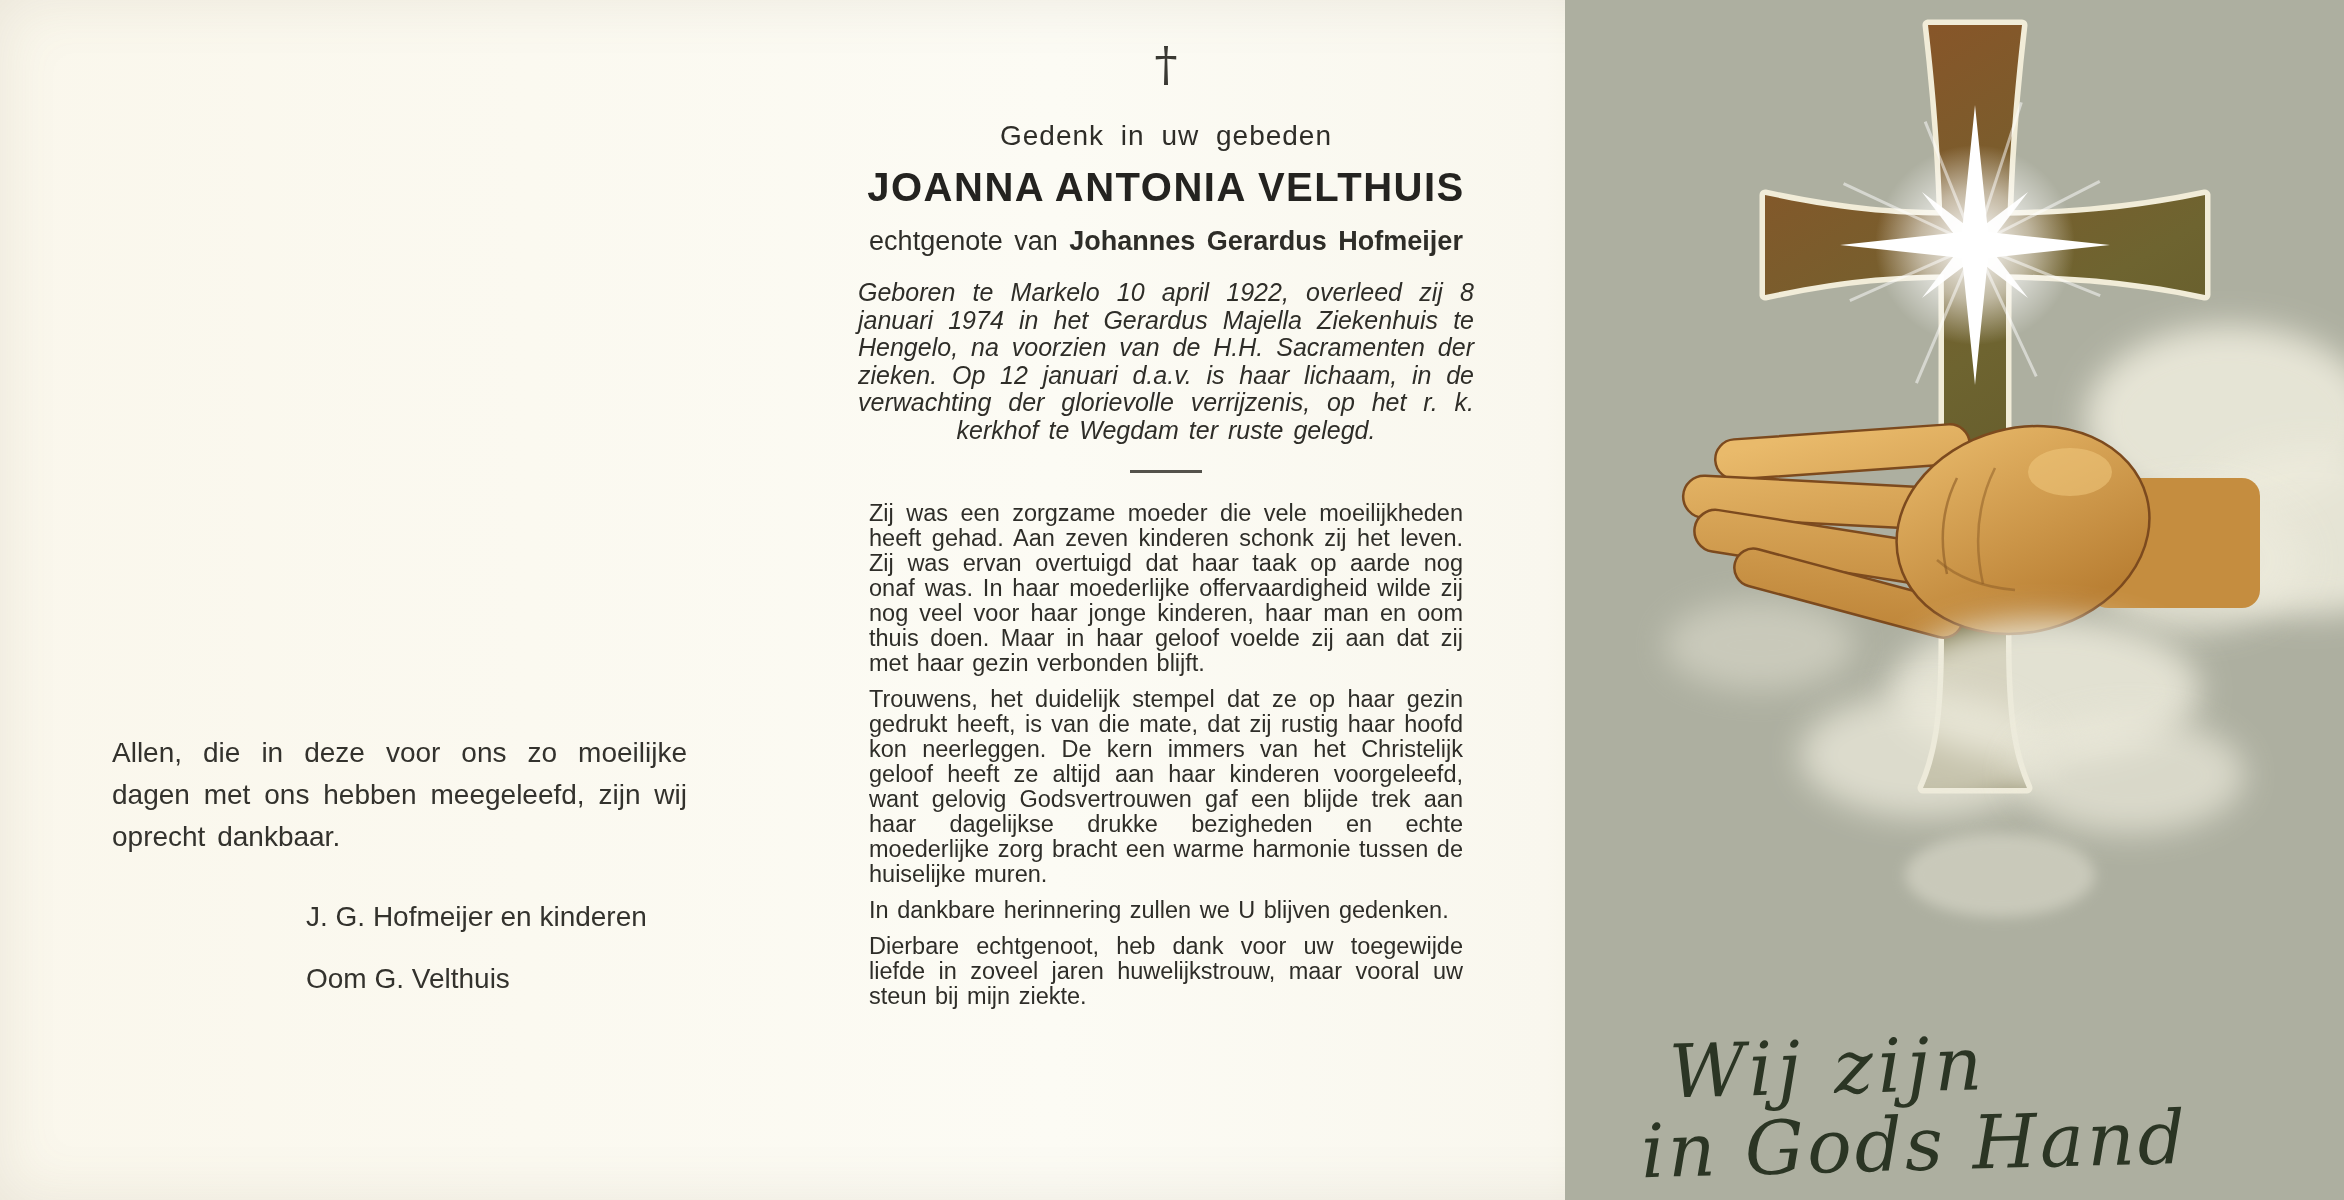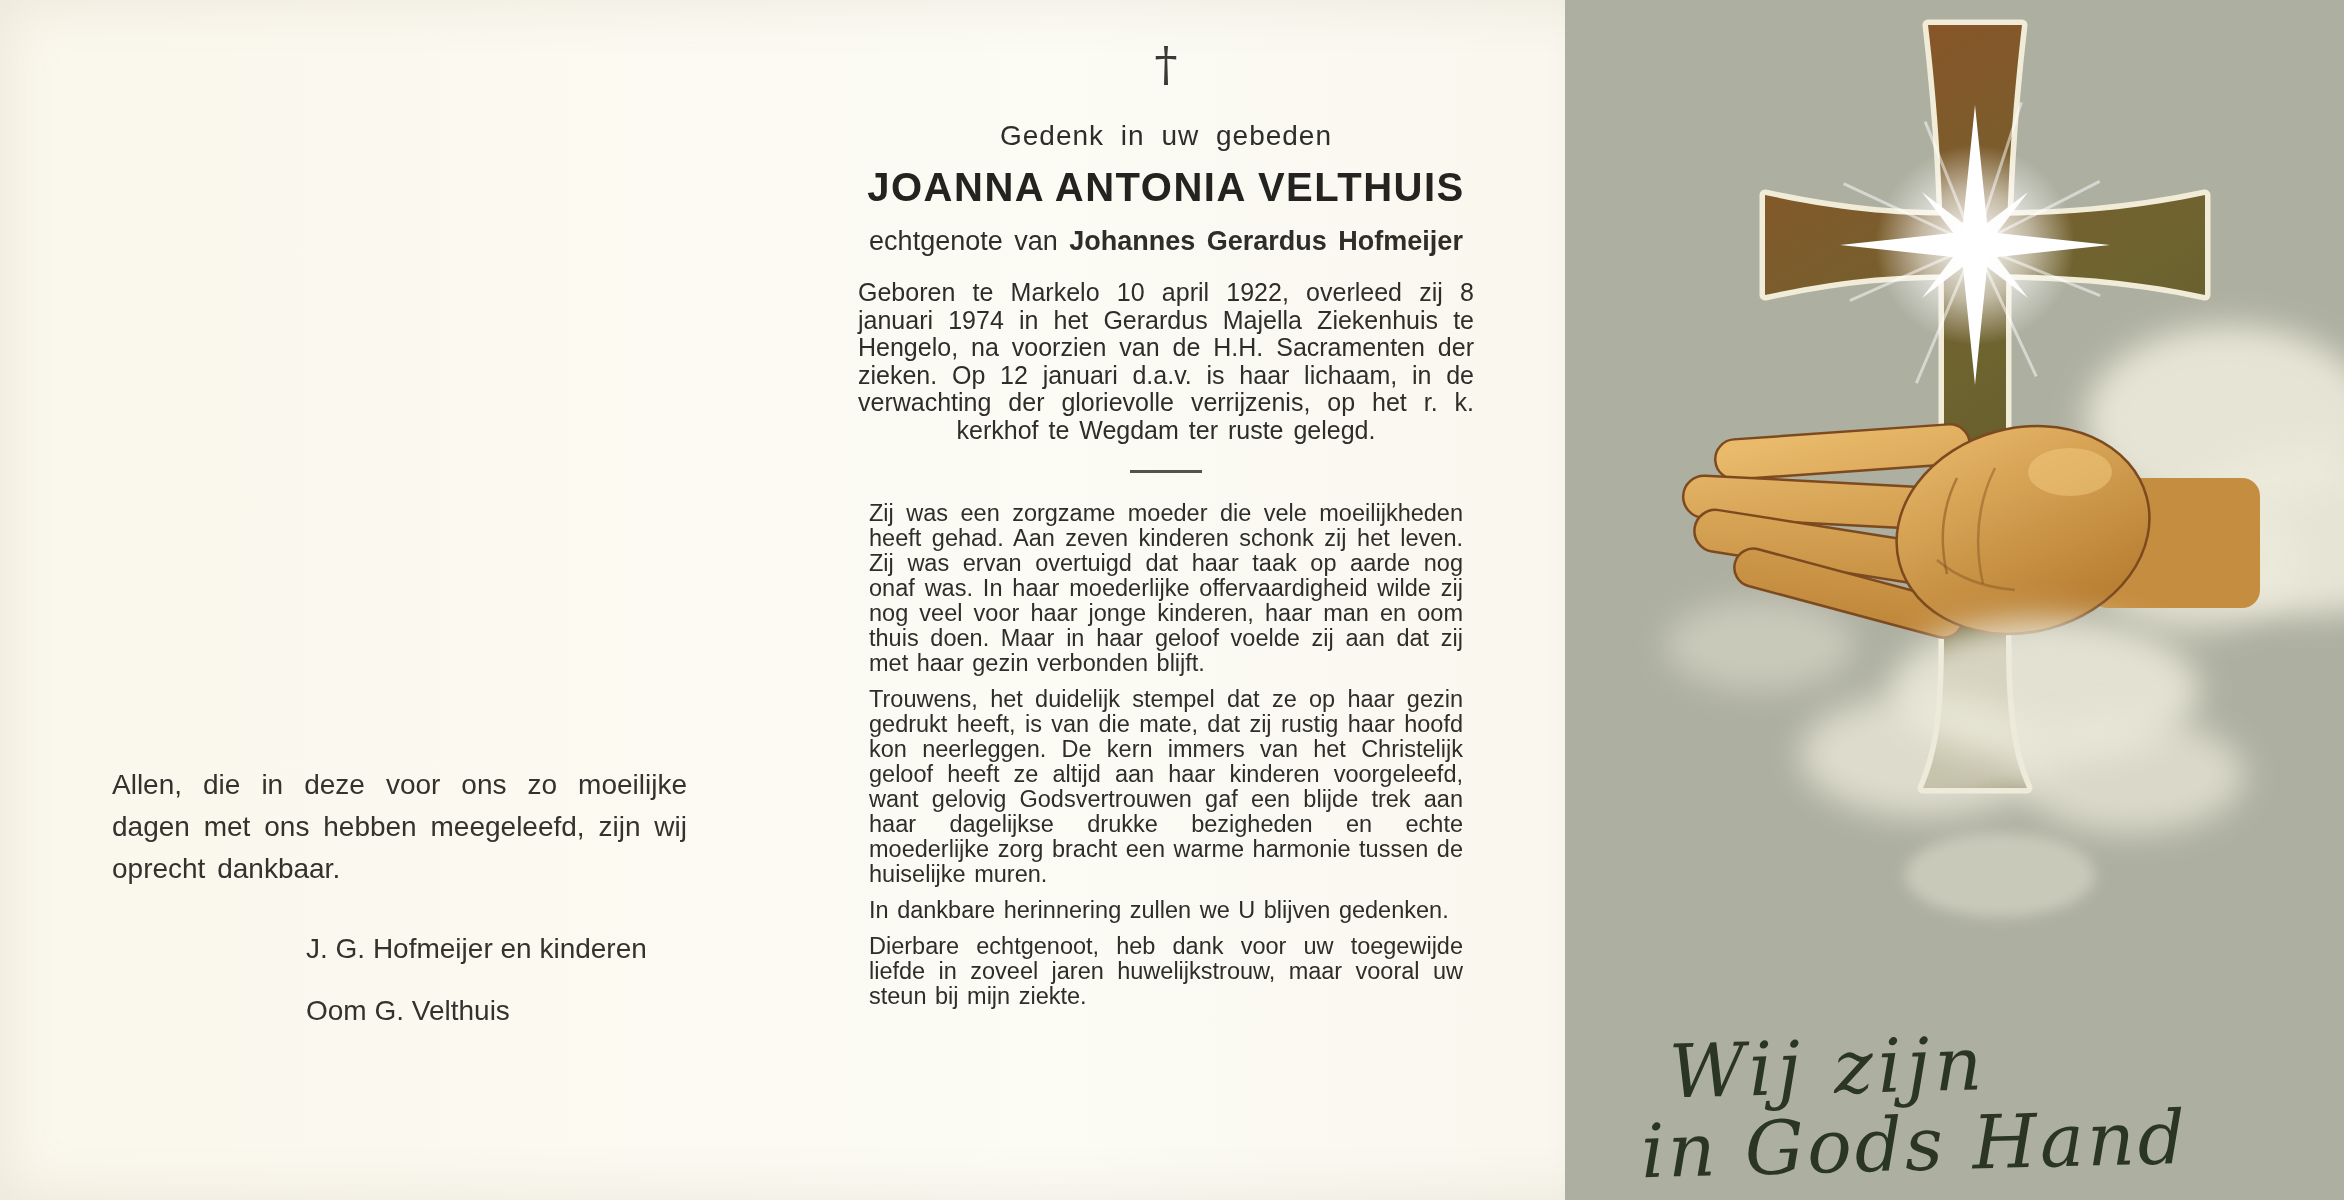--- a/index.html
+++ b/index.html
@@ -10,38 +10,38 @@
     color:#2f2e2a;
   }
   .scan {
     position:relative; width:2344px; height:1200px; overflow:hidden;
     background:linear-gradient(90deg,#faf7ec 0%, #fcfbf4 45%, #f9f7ee 66%, #f7f5ea 67%);
     box-shadow:inset 0 0 60px rgba(120,110,80,.12);
   }
 
   
   .col-left {
-    position:absolute; left:112px; top:764px; width:575px;
+    position:absolute; left:112px; top:732px; width:575px;
     font-size:28px; line-height:42px; color:#33322d;
   }
   .col-left .ack { text-align:justify; word-spacing:4px; }
   .col-left .sigs { margin-top:38px; margin-left:194px; }
   .col-left .sig { line-height:42px;margin-top:20px; }
 
   
   .col-center {
     position:absolute; left:858px; top:38px; width:616px;
     color:#2e2d28;
   }
   .dagger { text-align:center; font-family:"DejaVu Serif", serif; font-size:46px; line-height:52px; color:#3a3933; }
   .intro { margin-top:30px; text-align:center; font-size:28px; letter-spacing:1px; word-spacing:8px; }
   .name  { margin-top:13px; text-align:center; font-size:40px; font-weight:700; letter-spacing:1.5px; color:#242320; }
   .spouse{ margin-top:16px; text-align:center; font-size:27px; word-spacing:4px; }
   .spouse .b { font-weight:700; }
-  .life  { margin-top:22px; font-size:25px; line-height:27.5px; text-align:justify; text-align-last:center; word-spacing:3px; }
+  .life  { margin-top:22px; font-size:25px; line-height:27.5px; text-align:justify; text-align-last:center; word-spacing:3px;font-style:italic; }
   .divider { width:72px; height:3px; background:#54524b; margin:26px auto 0; }
   .bodytext { margin-top:28px; font-size:23.5px; line-height:25px; text-align:justify; word-spacing:2px; }
   .bodytext p { margin:11px; }
 
   
   .right-panel {
     position:absolute; left:1565px; top:0; width:779px; height:1200px;
     background:#a9ac9c; overflow:hidden;
     box-shadow:inset 4px 0 10px rgba(255,255,255,.25), inset -8px 0 24px rgba(60,60,50,.18);
   }

